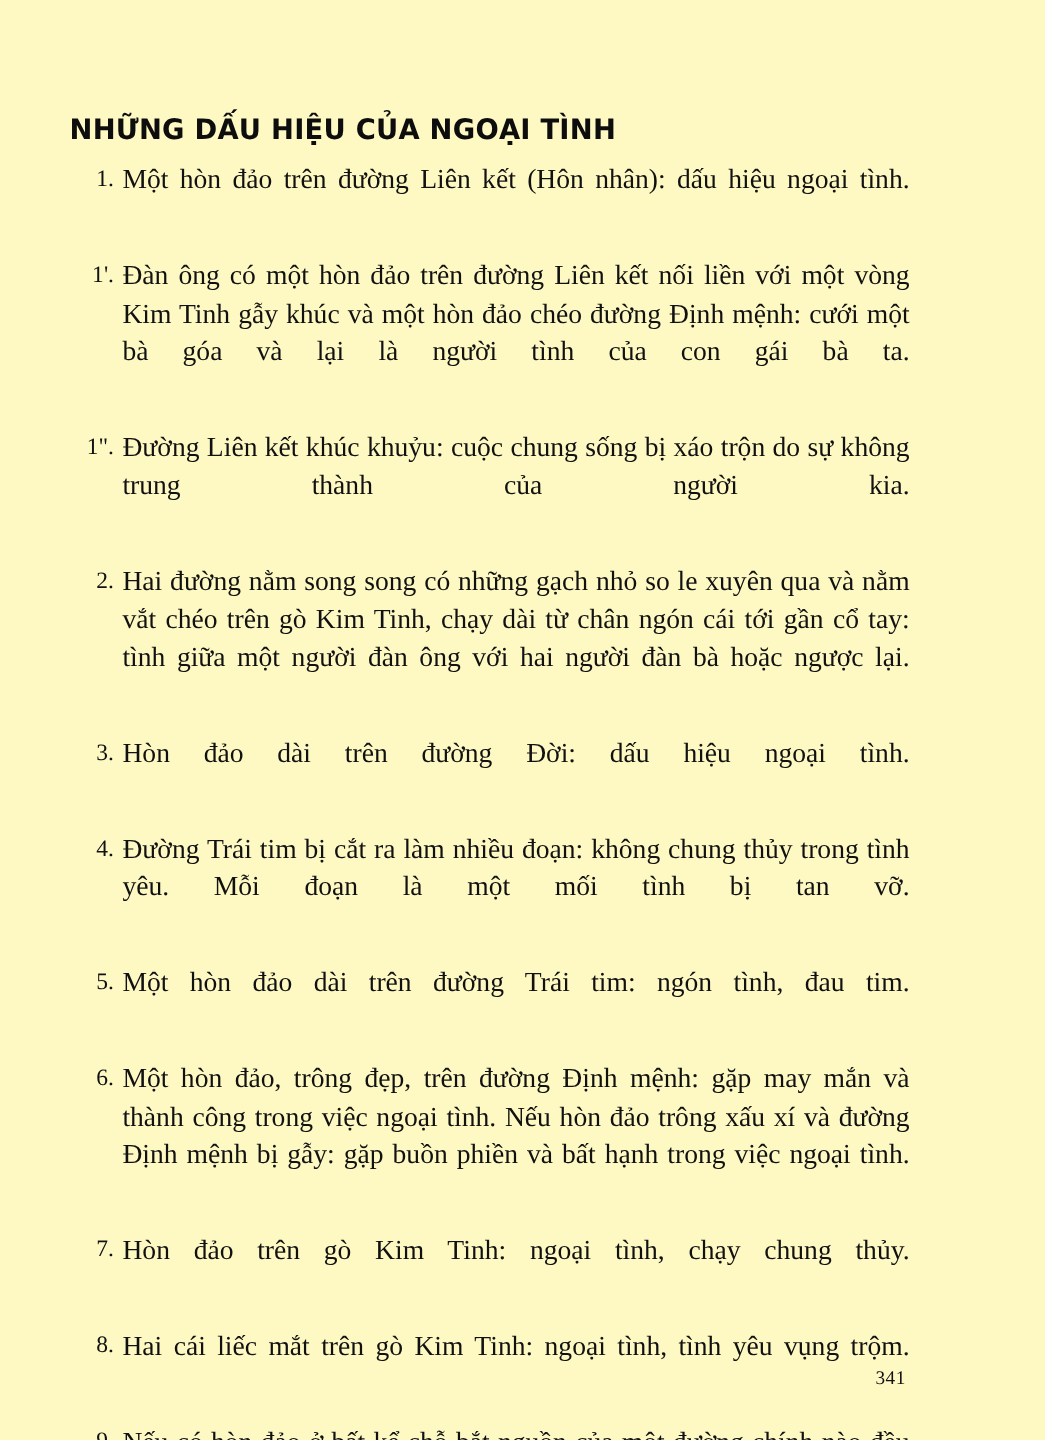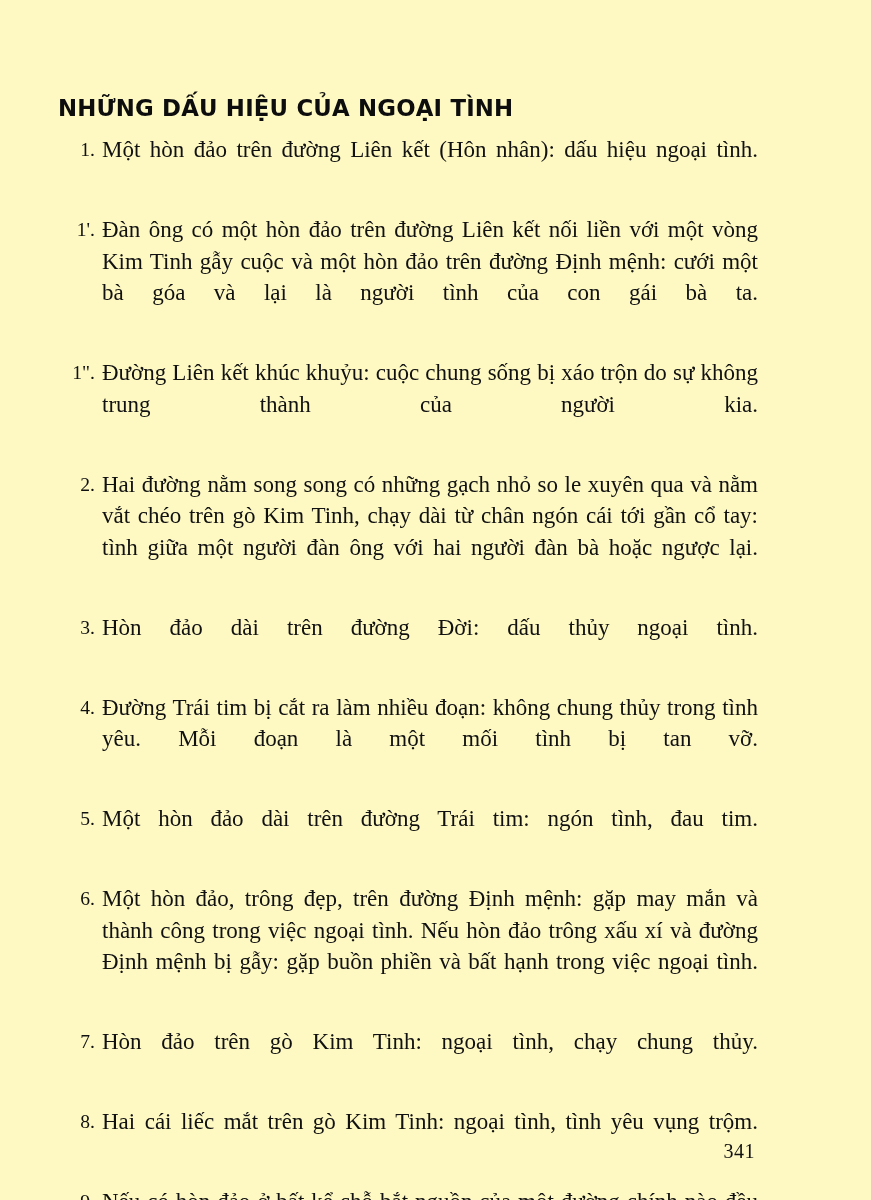--- a/index.html
+++ b/index.html
@@ -75,21 +75,21 @@
   .body-text::after {
     content: "";
     display: inline-block;
     width: 100%;
   }
 
   .page-number {
     position: absolute;
     right: 116px;
     top: 1140px;
-    font-size: 20px;
+    font-size: 16px;
     letter-spacing: 0.5px;
     color: #111111;
     margin-left: 16px;
   }
 </style>
 </head>
 <body>
 
 <div class="page">
 
@@ -97,36 +97,36 @@
 
   <div class="list">
 
     <div class="item">
       <span class="marker">1.</span>
       <span class="body-text">Một hòn đảo trên đường Liên kết (Hôn nhân): dấu hiệu ngoại tình.</span>
     </div>
 
     <div class="item">
       <span class="marker">1'.</span>
-      <span class="body-text">Đàn ông có một hòn đảo trên đường Liên kết nối liền với một vòng Kim Tinh gẫy cuộc và một hòn đảo trên đường Định mệnh: cưới một bà góa và lại là người tình của con gái bà ta.</span>
+      <span class="body-text">Đàn ông có một hòn đảo trên đường Liên kết nối liền với một vòng Kim Tinh gẫy khúc và một hòn đảo chéo đường Định mệnh: cưới một bà góa và lại là người tình của con gái bà ta.</span>
     </div>
 
     <div class="item">
       <span class="marker">1".</span>
       <span class="body-text">Đường Liên kết khúc khuỷu: cuộc chung sống bị xáo trộn do sự không trung thành của người kia.</span>
     </div>
 
     <div class="item">
       <span class="marker">2.</span>
       <span class="body-text">Hai đường nằm song song có những gạch nhỏ so le xuyên qua và nằm vắt chéo trên gò Kim Tinh, chạy dài từ chân ngón cái tới gần cổ tay: tình giữa một người đàn ông với hai người đàn bà hoặc ngược lại.</span>
     </div>
 
     <div class="item">
       <span class="marker">3.</span>
-      <span class="body-text">Hòn đảo dài trên đường Đời: dấu thủy ngoại tình.</span>
+      <span class="body-text">Hòn đảo dài trên đường Đời: dấu hiệu ngoại tình.</span>
     </div>
 
     <div class="item">
       <span class="marker">4.</span>
       <span class="body-text">Đường Trái tim bị cắt ra làm nhiều đoạn: không chung thủy trong tình yêu. Mỗi đoạn là một mối tình bị tan vỡ.</span>
     </div>
 
     <div class="item">
       <span class="marker">5.</span>
       <span class="body-text">Một hòn đảo dài trên đường Trái tim: ngón tình, đau tim.</span>

